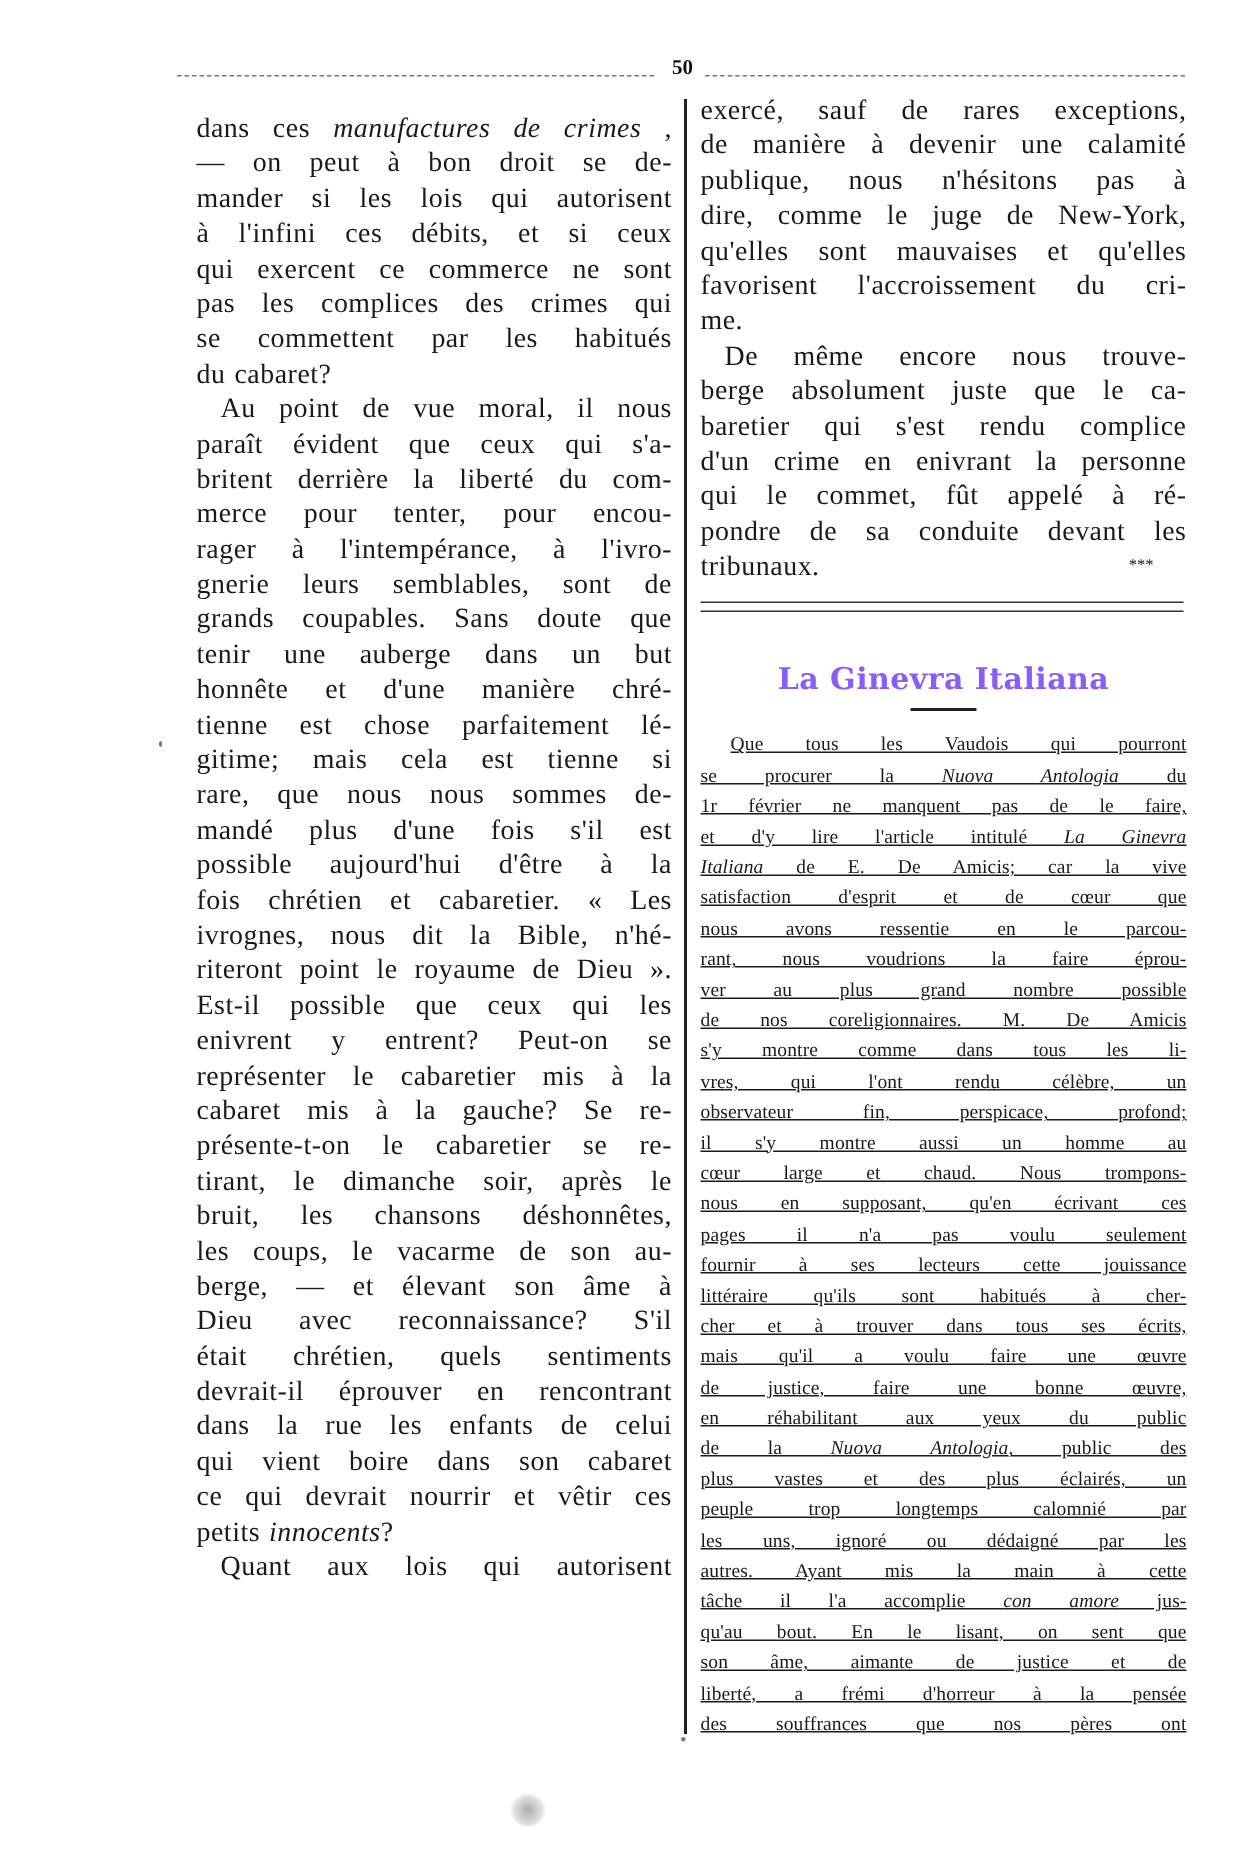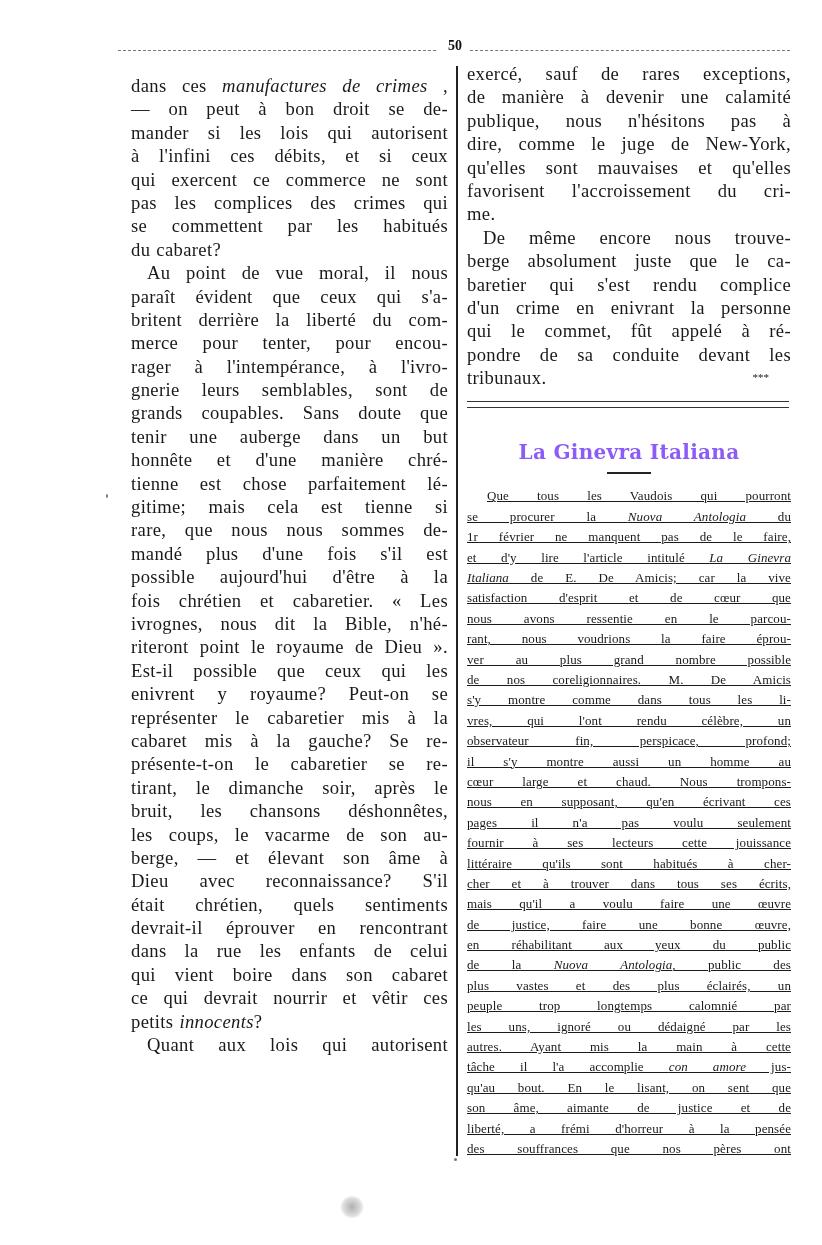--- a/index.html
+++ b/index.html
@@ -58,21 +58,21 @@
     <span class="line"><span>honnête et d'une manière chré-</span></span>
     <span class="line"><span>tienne est chose parfaitement lé-</span></span>
     <span class="line"><span>gitime; mais cela est tienne si</span></span>
     <span class="line"><span>rare, que nous nous sommes de-</span></span>
     <span class="line"><span>mandé plus d'une fois s'il est</span></span>
     <span class="line"><span>possible aujourd'hui d'être à la</span></span>
     <span class="line"><span>fois chrétien et cabaretier. « Les</span></span>
     <span class="line"><span>ivrognes, nous dit la Bible, n'hé-</span></span>
     <span class="line"><span>riteront point le royaume de Dieu ».</span></span>
     <span class="line"><span>Est-il possible que ceux qui les</span></span>
-    <span class="line"><span>enivrent y royaume? Peut-on se</span></span>
+    <span class="line"><span>enivrent y entrent? Peut-on se</span></span>
     <span class="line"><span>représenter le cabaretier mis à la</span></span>
     <span class="line"><span>cabaret mis à la gauche? Se re-</span></span>
     <span class="line"><span>présente-t-on le cabaretier se re-</span></span>
     <span class="line"><span>tirant, le dimanche soir, après le</span></span>
     <span class="line"><span>bruit, les chansons déshonnêtes,</span></span>
     <span class="line"><span>les coups, le vacarme de son au-</span></span>
     <span class="line"><span>berge, — et élevant son âme à</span></span>
     <span class="line"><span>Dieu avec reconnaissance? S'il</span></span>
     <span class="line"><span>était chrétien, quels sentiments</span></span>
     <span class="line"><span>devrait-il éprouver en rencontrant</span></span>

